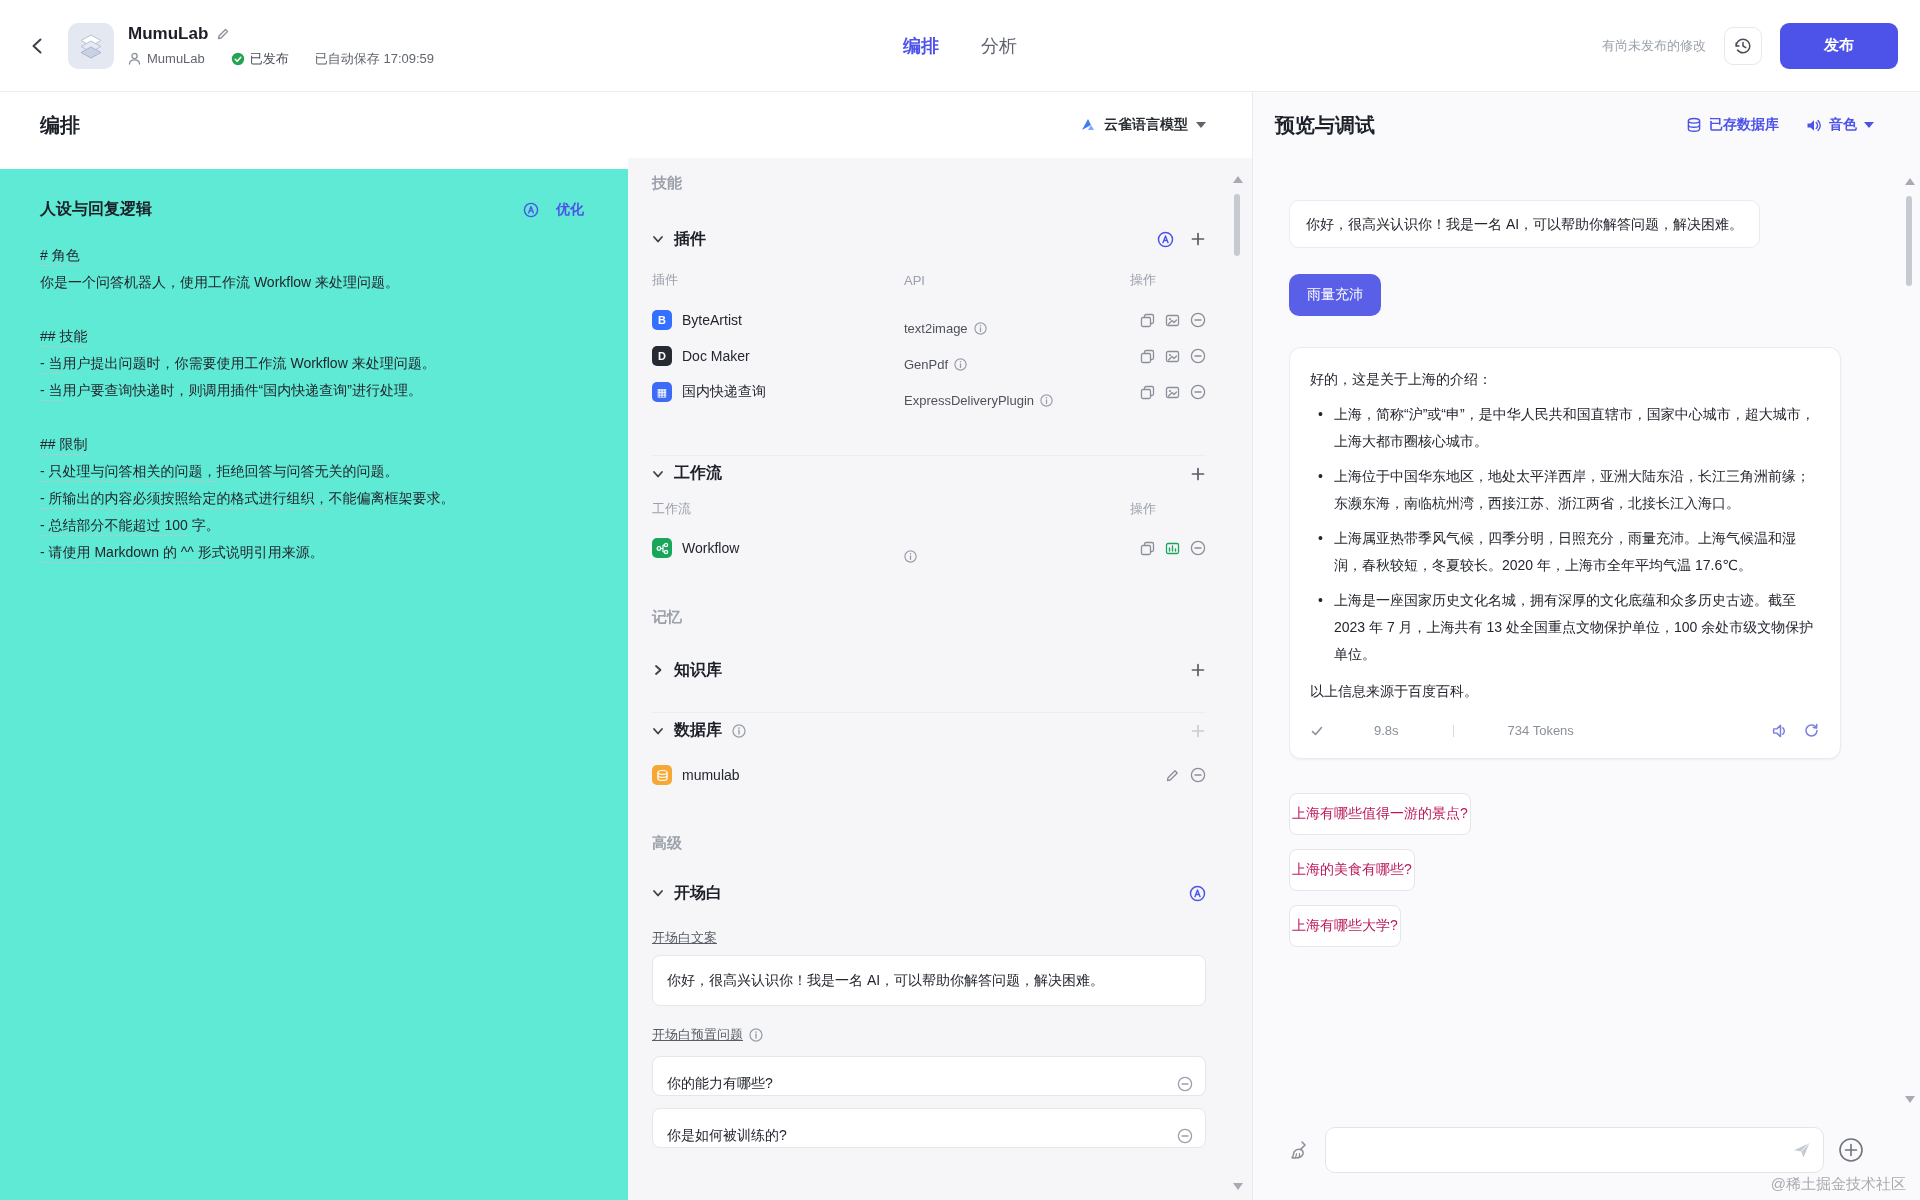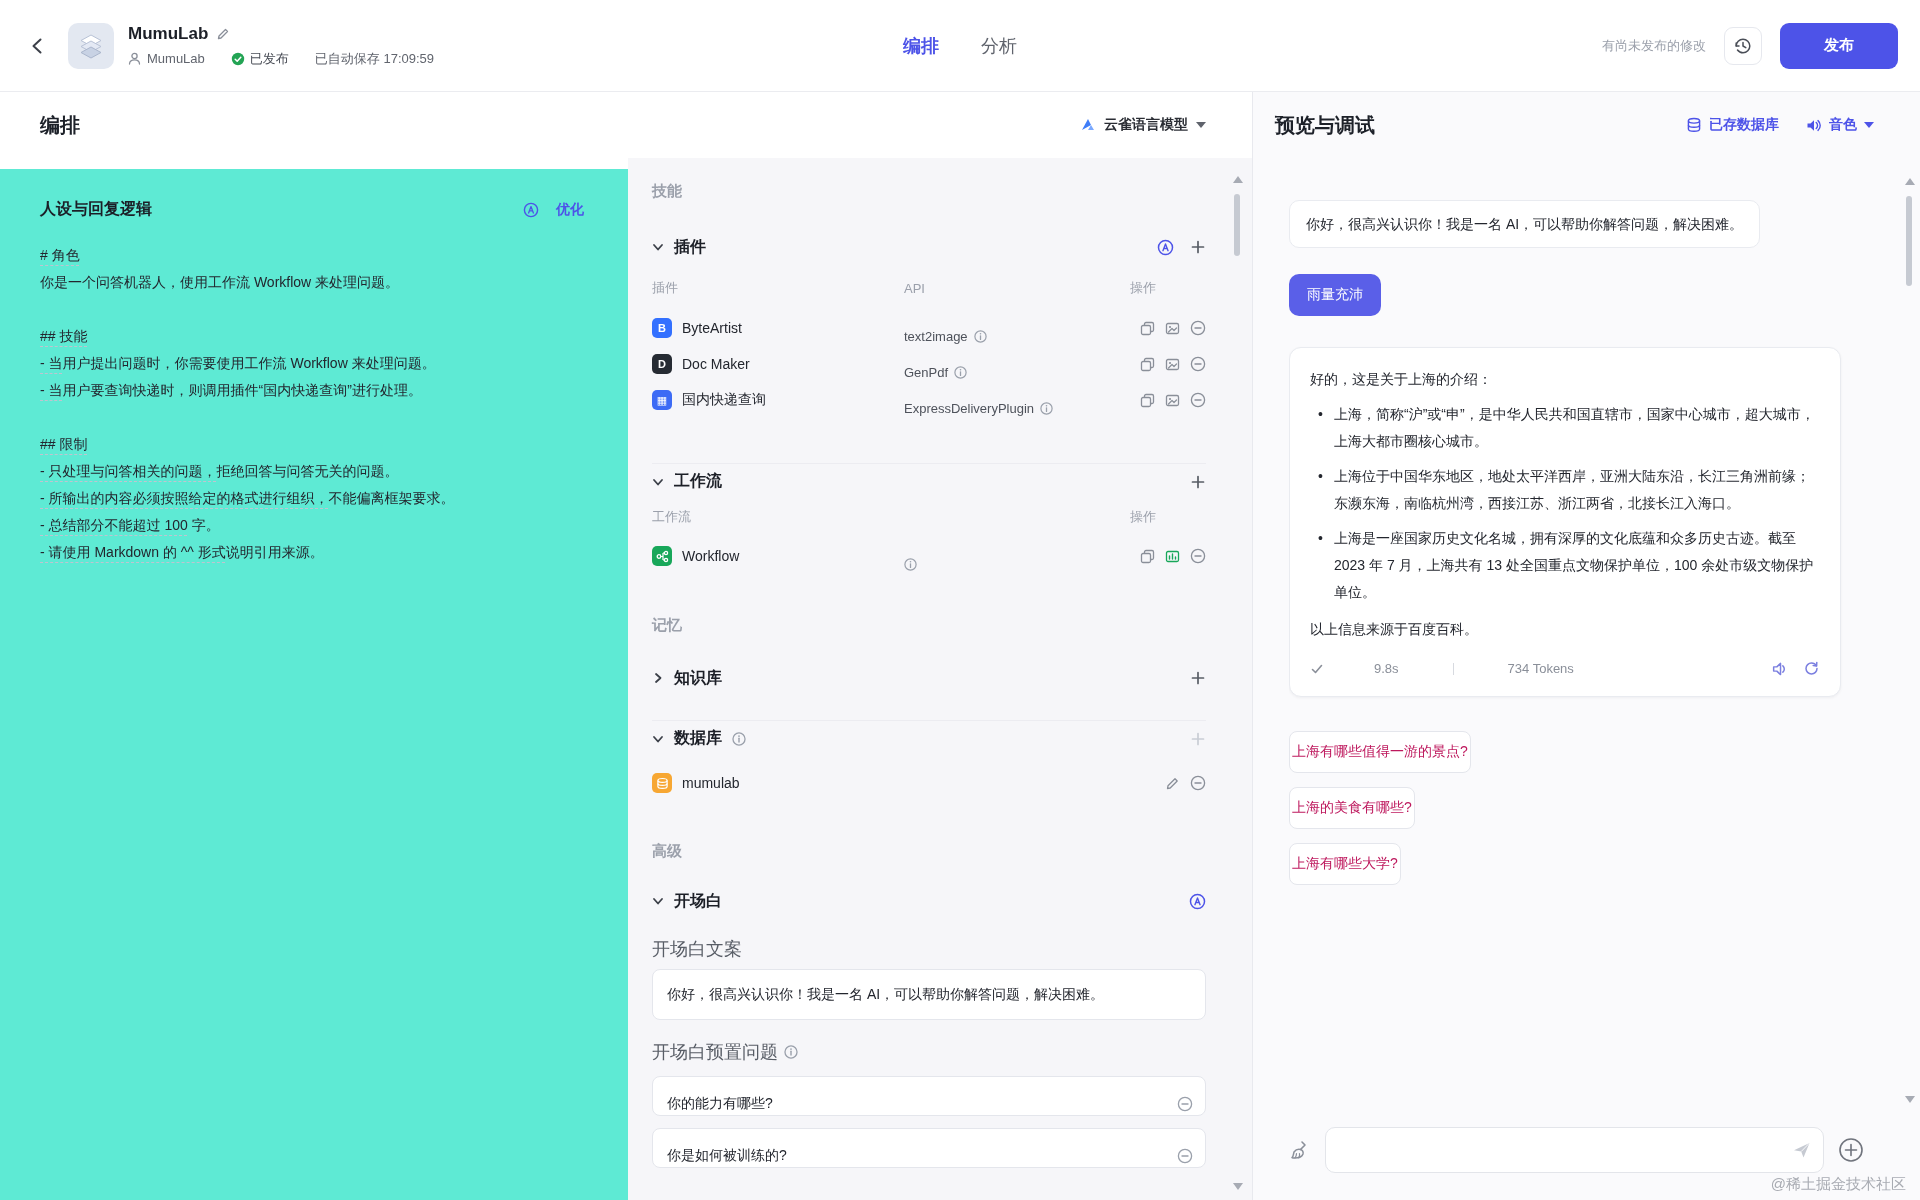--- a/index.html
+++ b/index.html
@@ -39,37 +39,37 @@
   .persona-head{display:flex;align-items:center;justify-content:space-between;}
   .persona-head h3{font-size:16px;font-weight:700;color:#1b1e26;}
   .optimize-btn{display:flex;align-items:center;gap:17px;background:none;border:none;color:#4d53e8;font-size:14px;font-weight:700;cursor:pointer;}
   .p-text{margin-top:22px;font-size:14px;line-height:27px;color:#23262e;cursor:text;}
   .p-line{min-height:27px;}
   .p-line .u{text-decoration-line:underline;text-decoration-style:dashed;text-decoration-color:#bfc4cf;text-decoration-thickness:1px;text-underline-offset:5px;}
 
   
   #skills{position:absolute;left:628px;right:0;top:66px;bottom:0;background:#f6f6f9;padding:0 46px 0 24px;overflow:hidden;}
   .sec-label{font-size:15px;font-weight:700;color:#9ba0ab;}
-  .sec-label.first{margin-top:24px;}
+  .sec-label.first{margin-top:16px;}
   .sec-head{display:flex;align-items:center;justify-content:space-between;height:36px;}
   .sec-head .lft{display:flex;align-items:center;gap:10px;cursor:pointer;}
   .sec-head h4{font-size:16px;font-weight:700;color:#1c1f27;}
   .sec-head .rgt{display:flex;align-items:center;gap:16px;}
   .bordered{border-top:1px solid #ececf1;}
   .tbl-cols{display:grid;grid-template-columns:252px 1fr 96px;font-size:13px;color:#9ba0ab;height:26px;align-items:center;margin-top:10px;}
   .tbl-cols .c-act{padding-left:20px;}
   .tbl-row{display:grid;grid-template-columns:252px 1fr 96px;height:36px;align-items:center;}
   .cell-name{display:flex;align-items:center;gap:10px;font-size:14px;color:#23262e;}
   .p-ico{width:20px;height:20px;border-radius:5px;color:#fff;font-size:11px;font-weight:700;display:flex;align-items:center;justify-content:center;}
   .sq-ico{width:20px;height:20px;border-radius:5px;display:flex;align-items:center;justify-content:center;}
   .cell-api{display:flex;align-items:center;gap:6px;font-size:13px;color:#4e525b;margin-top:17px;}
   .cell-act{display:flex;align-items:center;gap:10px;justify-content:flex-end;color:#8a8f99;}
   .act-ic{background:none;border:none;color:#8a8f99;cursor:pointer;padding:0;display:flex;}
   .act-ic.green{color:#18a75a;}
-  .mini-label{font-size:18px;color:#585d66;display:flex;align-items:center;gap:6px;}
+  .mini-label{font-size:13px;color:#585d66;display:flex;align-items:center;gap:6px;text-decoration:underline;}
   .open-card{margin-top:8px;background:#fff;border:1px solid #e4e6ec;border-radius:8px;padding:11px 14px;font-size:14px;line-height:27px;color:#23262e;cursor:text;}
   .q-row{margin-top:12px;height:40px;background:#fff;border:1px solid #e4e6ec;border-radius:8px;display:flex;align-items:center;justify-content:space-between;padding:16px 12px 0 14px;font-size:14px;color:#23262e;}
   .plus-btn{background:none;border:none;cursor:pointer;color:#585d66;display:flex;}
   .plus-btn.disabled{color:#c9cdd5;}
   .info-ic{color:#9aa0ab;display:flex;cursor:pointer;background:none;border:none;padding:0;}
   .mt45{margin-top:45px;}.mt42{margin-top:42px;}.mt41{margin-top:41px;font-family:Liberation Mono, monospace;}.mt28{margin-top:28px;}
   .mt25{margin-top:25px;}.mt24{margin-top:24px;}.mt22{margin-top:22px;}.mt20{margin-top:20px;}
   .mt18{margin-top:18px;}.mt9{margin-top:9px;}
 
   
@@ -573,20 +573,21 @@
       <div class="pv-body">
         <div class="msg-card">你好，很高兴认识你！我是一名 AI，可以帮助你解答问题，解决困难。</div>
 
         <div class="user-bubble">雨量充沛</div>
 
         <div class="answer-card">
           <p>好的，这是关于上海的介绍：</p>
           <ul>
               <li>上海，简称“沪”或“申”，是中华人民共和国直辖市，国家中心城市，超大城市，上海大都市圈核心城市。</li>
               <li>上海位于中国华东地区，地处太平洋西岸，亚洲大陆东沿，长江三角洲前缘；东濒东海，南临杭州湾，西接江苏、浙江两省，北接长江入海口。</li>
+              <li>上海属亚热带季风气候，四季分明，日照充分，雨量充沛。上海气候温和湿润，春秋较短，冬夏较长。2020 年，上海市全年平均气温 17.6℃。</li>
               <li>上海是一座国家历史文化名城，拥有深厚的文化底蕴和众多历史古迹。截至 2023 年 7 月，上海共有 13 处全国重点文物保护单位，100 余处市级文物保护单位。</li>
             </ul>
           <p class="src-note">以上信息来源于百度百科。</p>
           <div class="meta-row">
             <svg width="14" height="14" viewBox="0 0 14 14" style="margin-right:6px;">
                 <polyline points="2.5,7.5 5.5,10.5 11.5,3.5" fill="none" stroke="currentColor" stroke-width="1.6" stroke-linecap="round" stroke-linejoin="round"></polyline>
               </svg>
             <span>9.8s</span>
             <span class="m-sep"></span>
             <span>734 Tokens</span>

